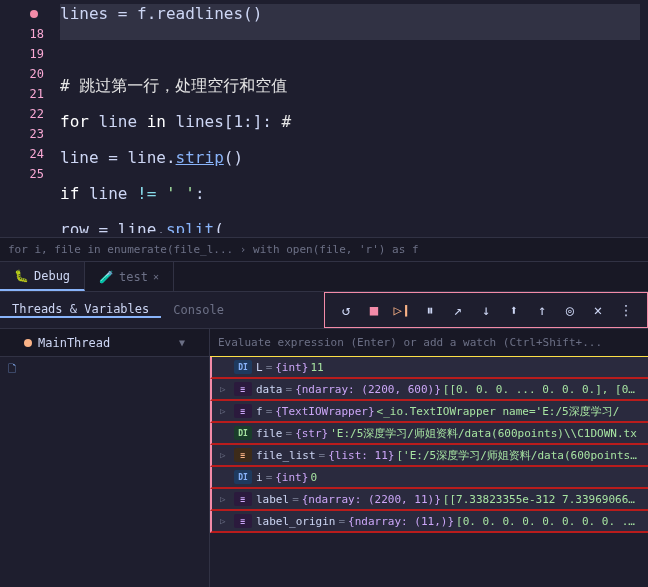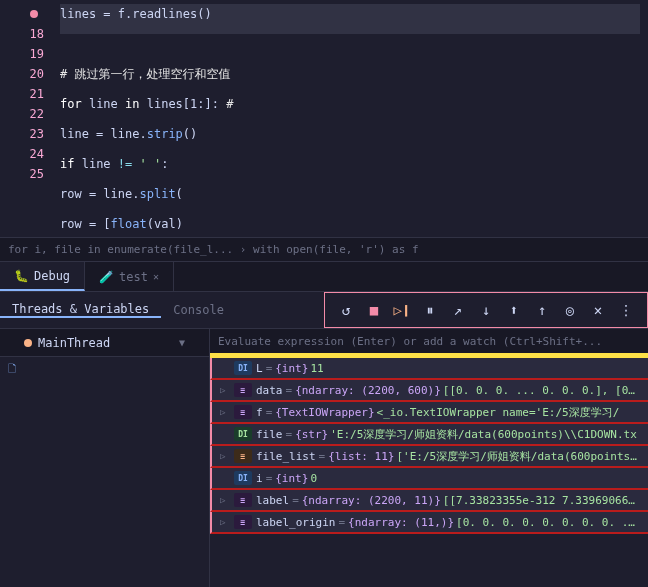--- a/index.html
+++ b/index.html
@@ -57,32 +57,32 @@
       flex-shrink: 0;
     }
 
     .code-content {
       flex: 1;
       overflow: hidden;
       padding: 0 8px;
     }
 
     .code-line {
-      height: 30px;
+      height: 36px;
       line-height: 20px;
       white-space: nowrap;
-      font-size: 12px;
+      font-size: 16px;
     }
 
     .code-line.highlighted {
       background: #313244;
     }
 
     .kw { color: #ffffff; }
-    .fn { color: #89b4fa; }
+    .fn { color: #89b4fa; text-decoration: underline; }
     .str { color: #a6e3a1; }
     .cm { color: #e5e5e5; }
     .var { color: #cdd6f4; }
     .op { color: #89dceb; }
     .punct { color: #cdd6f4; }
 
     
     .breadcrumb-bar {
       height: 24px;
       background: #181825;
@@ -254,21 +254,21 @@
       flex-direction: column;
       overflow: hidden;
     }
 
     .watch-bar {
       height: 28px;
       background: #181825;
       display: flex;
       align-items: center;
       padding: 12px 8px;
-      border-bottom: 5px solid #fde047;
+      border-bottom: 1px solid #fde047;
       color: #6c7086;
       font-size: 11px;
     }
 
     .variables-list {
       flex: 1;
       overflow-y: auto;
       background: #1e1e2e;
     }
 

